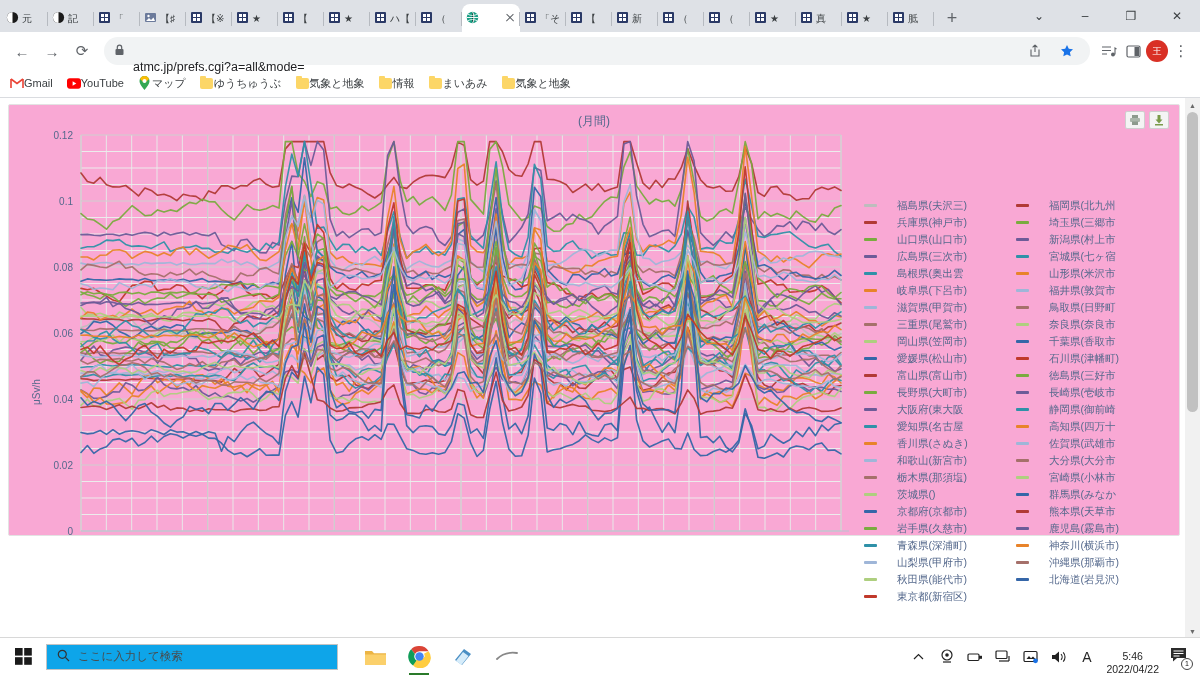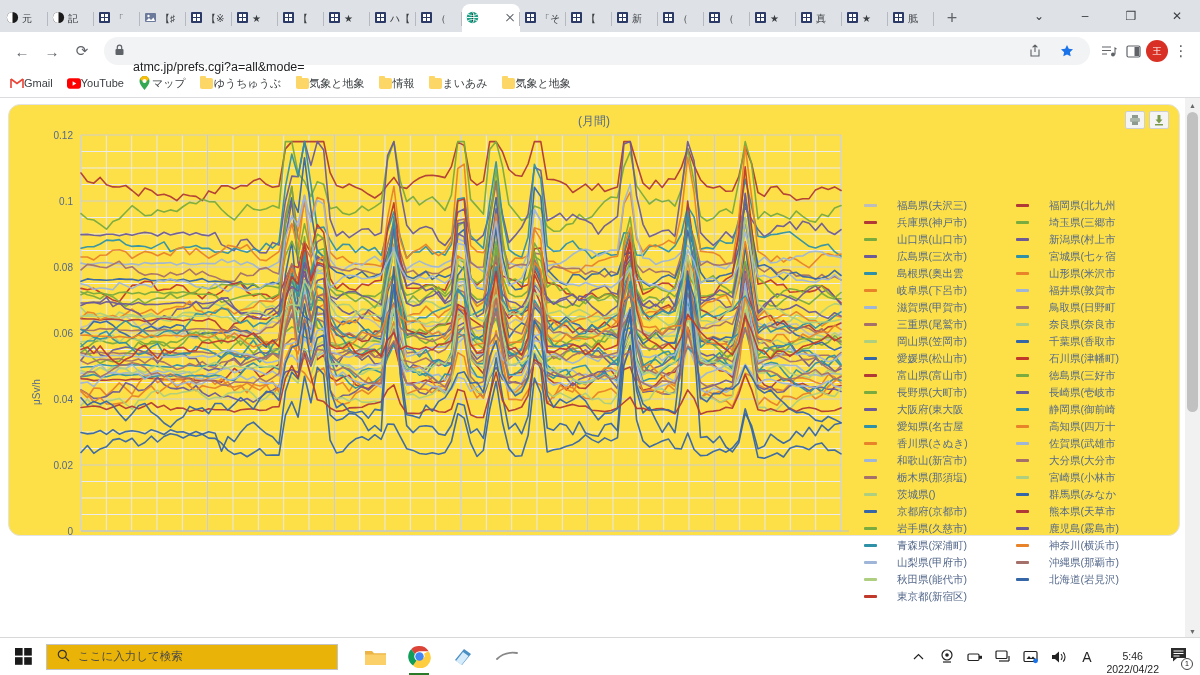--- a/index.html
+++ b/index.html
@@ -97,21 +97,21 @@
     content:""; position:absolute; left:0; top:-2px; width:6px; height:3px;
     background:#fcd667; border-radius:1px 1px 0 0;
   }
 
   
   .viewport {
     position:relative; height: 540px; background:#fff; overflow:hidden;
   }
   .page-card {
     position:absolute; left:8px; top:6px; width:1172px; height:432px;
-    background:#fde047; border:1px solid #e3e3e3; border-radius:12px;
+    background:#f9a8d4; border:1px solid #e3e3e3; border-radius:2px;
   }
   .chart-title {
     position:absolute; left:0; right:0; top:8px; text-align:center;
     font-size:12px; color:#54688c;
   }
   .chart-tools { position:absolute; right:10px; top:6px; display:flex; gap:4px; }
   .tool-btn {
     width:20px; height:18px; border:1px solid #cfcfcf; border-radius:2px;
     background:#f4f4f4; display:flex; align-items:center; justify-content:center;
   }
@@ -138,21 +138,21 @@
   .sb-arrow { position:absolute; right:0; width:15px; height:14px; display:flex; align-items:center; justify-content:center; color:#696969; font-size:7px;}
 
   
   #taskbar {
     position:absolute; left:0; bottom:0; width:1200px; height:38px;
     background:#ffffff; border-top:1px solid #d8d8d8;
     display:flex; align-items:center;
   }
   .start { width:46px; height:38px; display:flex; align-items:center; justify-content:center;}
   .tb-search {
-    width:292px; height:26px; background:#eab308; border:1px solid #c3c3c3;
+    width:292px; height:26px; background:#0ea5e9; border:1px solid #c3c3c3;
     display:flex; align-items:center; gap:8px; padding-left:10px;
     font-size:11.5px; color:#4a4a4a;
   }
   .tb-apps { display:flex; align-items:center; gap:18px; margin-left:24px; }
   .tb-app { width:26px; height:26px; display:flex; align-items:center; justify-content:center; position:relative;}
   .tb-app.running::after {
     content:""; position:absolute; bottom:-6px; left:3px; width:20px; height:2.5px;
     background:#2a7a2a;
   }
   .tray { margin-left:auto; display:flex; align-items:center; gap:11px; padding-right:10px; }

